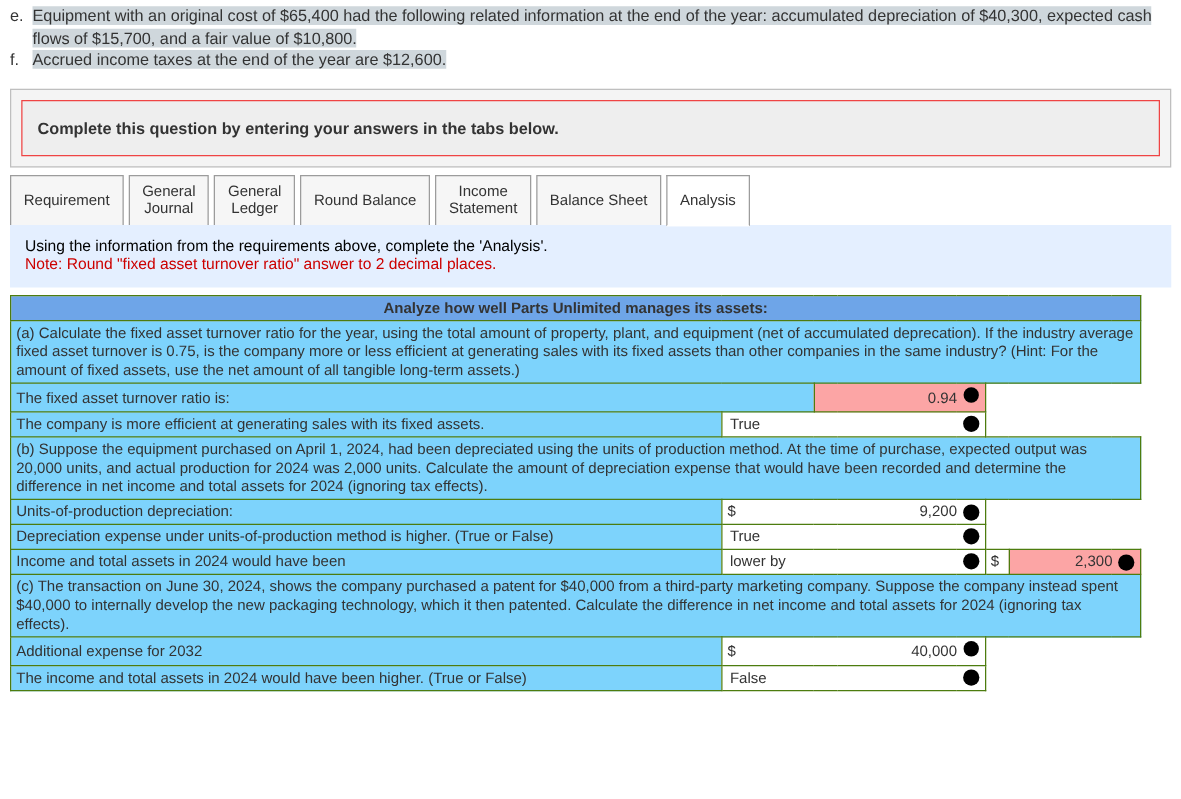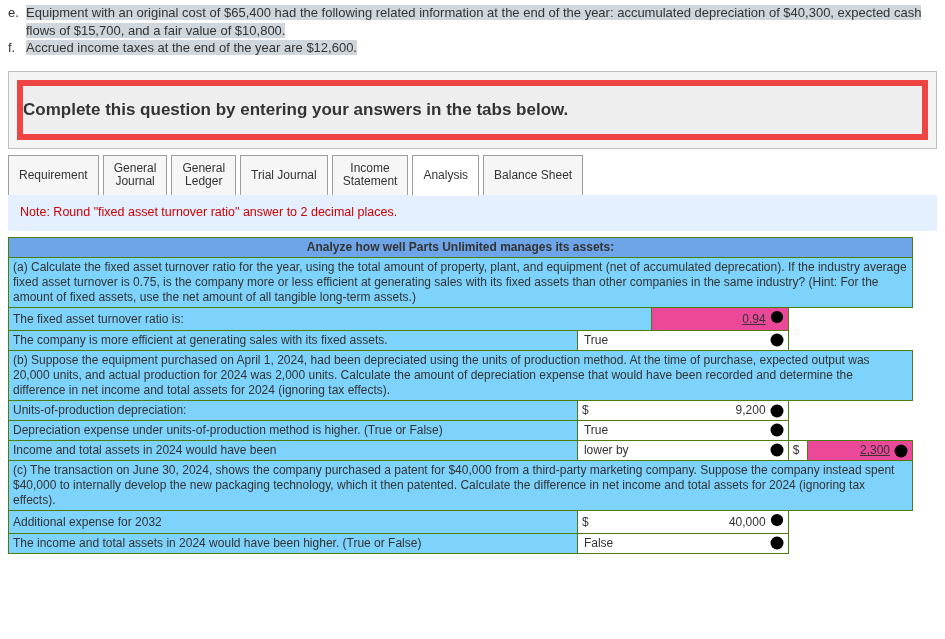--- a/index.html
+++ b/index.html
@@ -27,26 +27,26 @@
     text-align: center;
     padding: 14px 0 6px;
     font-weight: bold;
     font-size: 13px;
   }
   .status-bar .x-icon {
     display: inline-block; vertical-align: middle; margin-right: 4px;
   }
   .x-icon svg, .chk-icon svg { display:block; }
   .instruction {
-    border: 6px solid #ef4444;
+    border: 1px solid #ef4444;
     background: #eee;
     margin: 8px;
-    padding: 14px 0;
+    padding: 14px 12px;
     font-weight: bold;
-    font-size: 17px;
+    font-size: 13px;
   }
   .tabs-wrap { margin: 6px 8px; }
   .tabs { display: flex; }
   .tab {
     border: 1px solid #9c9c9c;
     background: #f6f6f6;
     padding: 6px 10px;
     margin-right: 4px;
     font-size: 12px;
     text-align: center;
@@ -73,21 +73,21 @@
   }
   table.analysis td, table.analysis th {
     border: 1px solid #4d7c0f;
     padding: 2px 4px;
     vertical-align: middle;
     line-height: 1.25;
   }
   .hdr { background:#6ea5e8; font-weight:bold; text-align:center; }
   .hdr2 { background:#7dd3fc; }
   .lbl { background:#7dd3fc;margin-left:40px; }
-  .val-in { background:#ec4899; text-align:right;text-decoration:underline; }
+  .val-in { background:#fca5a5; text-align:right; }
   .val-l { background:#fff; text-align:left; }
   .drop { background:#fff; }
   .num { text-align:right; white-space:nowrap; }
   .chk-icon, .x-sm { display:inline-block; vertical-align:middle; }
   .chk-icon.right, .x-sm.right { margin-left:4px; }
   .cell-flex { display:flex; align-items:center; justify-content:flex-end;}
   .cell-flex .txt { flex:1; text-align:right; padding-right:4px;}
   .cell-flex-l { display:flex; align-items:flex-start;}
   .cell-flex-l .txt { flex:1; text-align:left; padding-left:2px;}
   .curcell { width:16px; text-align:left;}
@@ -130,33 +130,34 @@
     <div class="tab">
         <span>Requirement</span>
       </div>
     <div class="tab two-line">
         <span>General<br>Journal</span>
       </div>
     <div class="tab two-line">
         <span>General<br>Ledger</span>
       </div>
     <div class="tab">
-        <span>Trial Journal</span>
+        <span>Round Balance</span>
       </div>
     <div class="tab two-line">
         <span>Income<br>Statement</span>
       </div>
+    <div class="tab">
+        <span>Balance Sheet</span>
+      </div>
     <div class="tab active">
         <span>Analysis</span>
       </div>
-    <div class="tab">
-        <span>Balance Sheet</span>
-      </div>
   </div>
   <div class="tab-content">
+    <div class="line1">Using the information from the requirements above, complete the 'Analysis'.</div>
     <div class="line2">Note: Round "fixed asset turnover ratio" answer to 2 decimal places.</div>
   </div>
 </div>
 
 <div class="analysis-wrap">
 <table class="analysis">
 <colgroup>
   <col style="width:540px">
         <col style="width:70px">
         <col style="width:18px">

